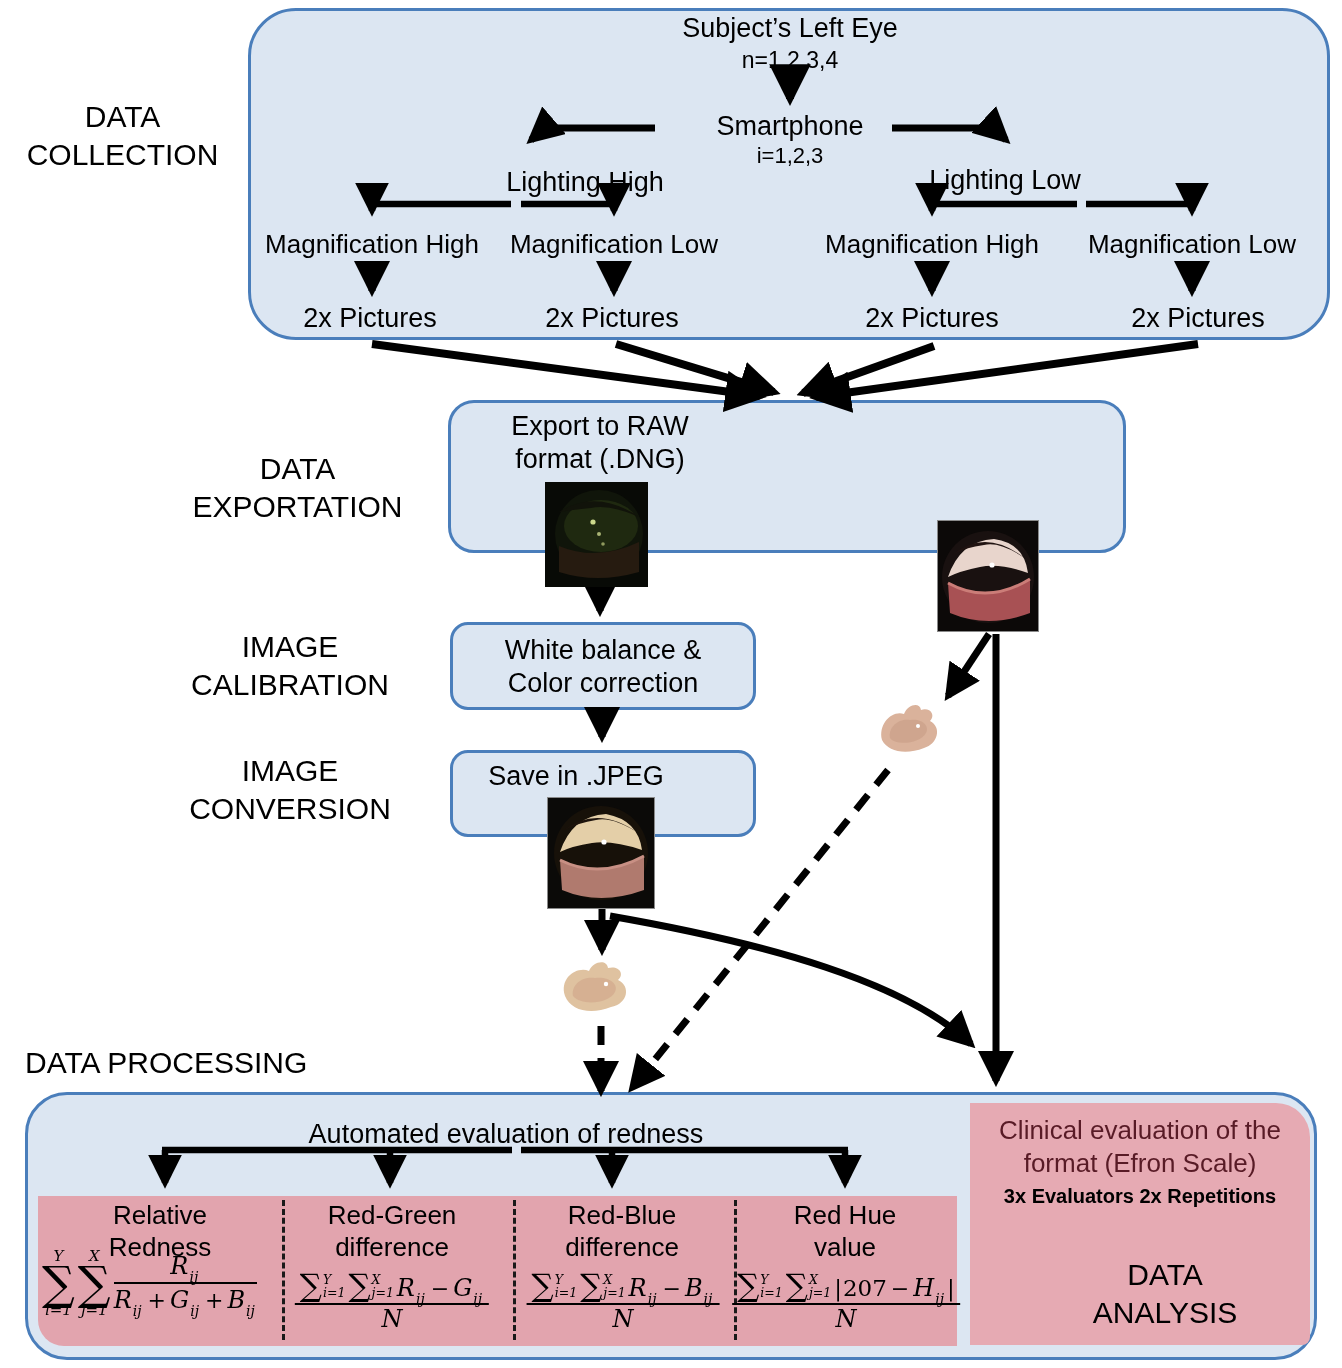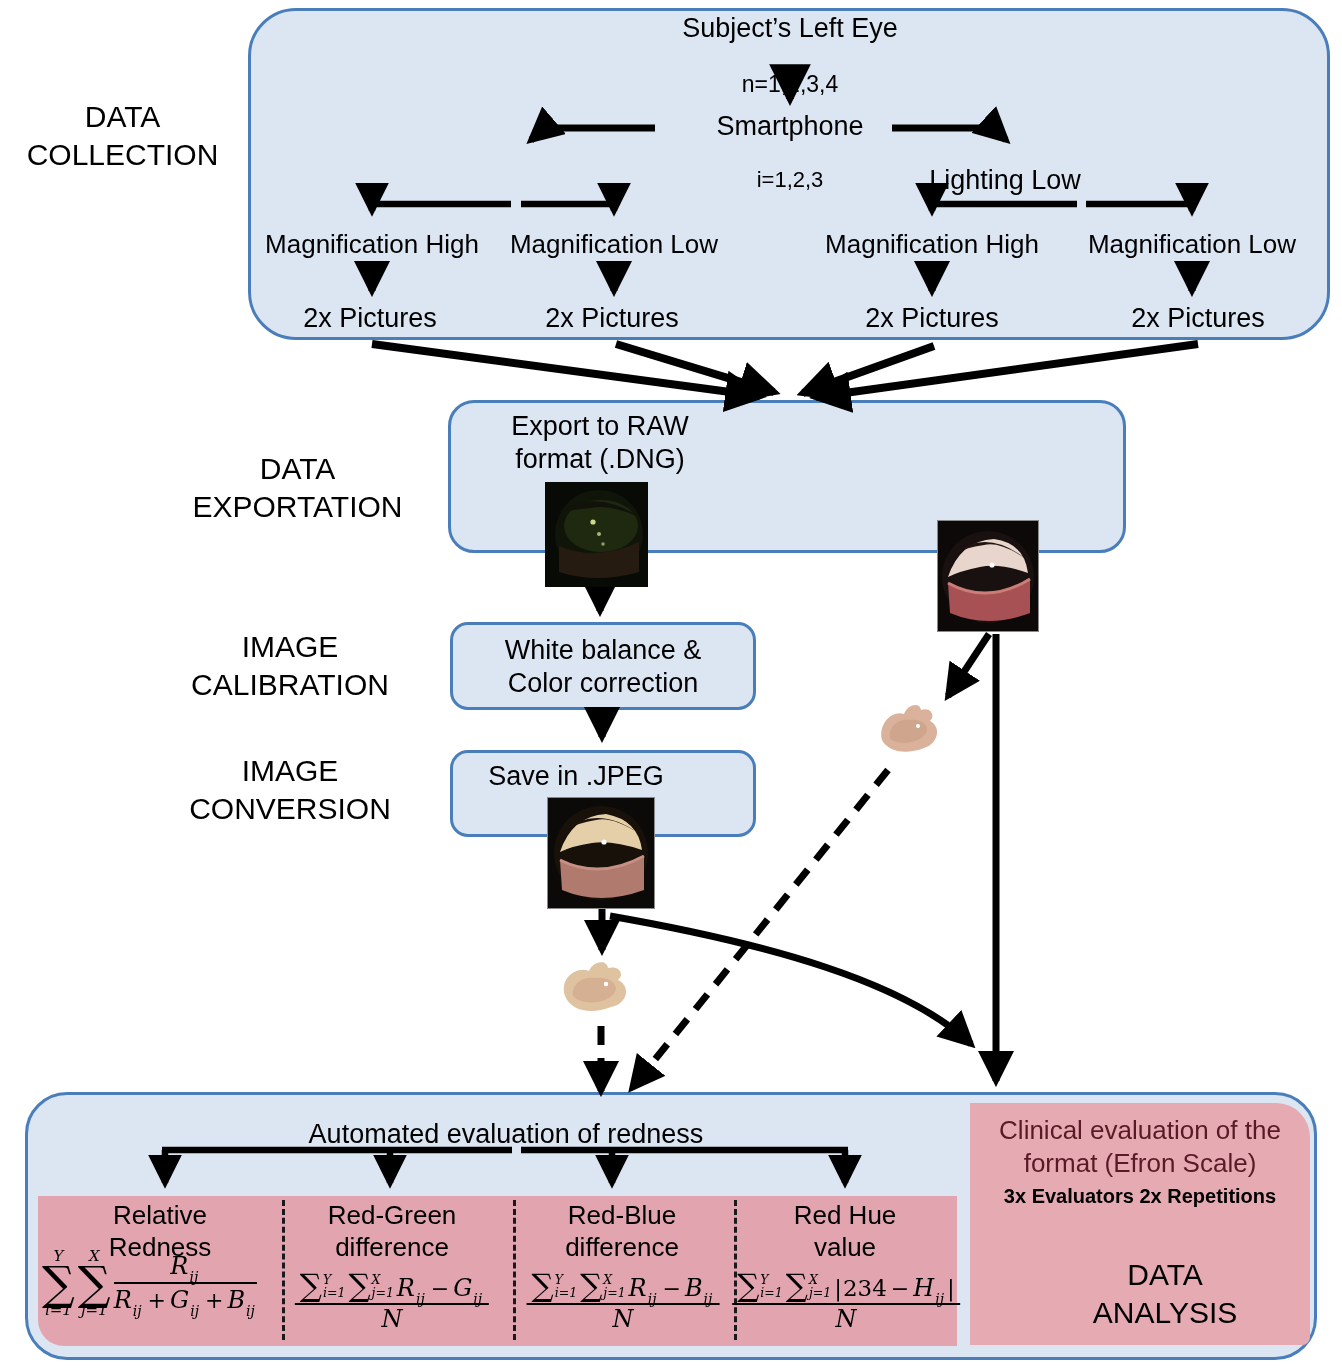--- a/index.html
+++ b/index.html
@@ -3,21 +3,21 @@
 <meta charset="utf-8">
 <style>
   html,body{margin:0;padding:0;background:#fff;}
   .stage{position:relative;width:1342px;height:1368px;background:#fff;overflow:hidden;
          font-family:"Liberation Sans",sans-serif;color:#000;}
   .bluebox{position:absolute;background:var(--box_fill);border:3px solid var(--box_border);box-sizing:border-box;}
   .txt{position:absolute;text-align:center;white-space:pre-line;line-height:1.22;z-index:6;}
   .sec{font-size:30px;line-height:1.25;}
   .n27{font-size:27px;}
   .n26{font-size:26px;}
-  .n22{font-size:22px;margin-top:24px;}
+  .n22{font-size:22px;}
   .pinkpane{position:absolute;background:var(--pink_fill);z-index:2;}
   .clinpane{position:absolute;background:var(--clinical_fill);z-index:2;}
   .vsep{position:absolute;border-left:3.5px dashed #1a1a1a;width:0;z-index:3;}
   svg.overlay{position:absolute;left:0;top:0;z-index:5;pointer-events:none;}
   .imgbox{position:absolute;z-index:6;line-height:0;}
   
   .formula{position:absolute;z-index:6;display:flex;align-items:center;color:#000;}
   .bigsum{display:inline-flex;flex-direction:column;align-items:center;line-height:1;
           font-family:"DejaVu Serif",serif;margin-right:3px;}
   .bigsum .sg{font-size:46px;line-height:.82;font-style:normal;}
@@ -161,27 +161,29 @@
   </div>
 
   <div class="txt sec" style="left:15px;top:98px;width:215px;">DATA
 COLLECTION</div>
   <div class="txt sec" style="left:175px;top:450px;width:245px;">DATA
 EXPORTATION</div>
   <div class="txt sec" style="left:170px;top:628px;width:240px;">IMAGE
 CALIBRATION</div>
   <div class="txt sec" style="left:170px;top:752px;width:240px;">IMAGE
 CONVERSION</div>
+  <div class="txt sec" style="left:25px;top:1044px;width:400px;text-align:left;">DATA PROCESSING</div>
   <div class="txt sec" style="left:1015px;top:1256px;width:300px;">DATA
 ANALYSIS</div>
 
   <div class="txt n27" style="left:640px;top:12px;width:300px;">Subject’s Left Eye</div>
   <div class="txt n22" style="left:640px;top:46px;width:300px;font-size:23px;">n=1,2,3,4</div>
   <div class="txt n27" style="left:640px;top:110px;width:300px;">Smartphone</div>
   <div class="txt n22" style="left:640px;top:143px;width:300px;">i=1,2,3</div>
+  <div class="txt n27" style="left:460px;top:166px;width:250px;">Lighting High</div>
   <div class="txt n27" style="left:880px;top:164px;width:250px;">Lighting Low</div>
 
   <div class="txt n26" style="left:252px;top:229px;width:240px;">Magnification High</div>
   <div class="txt n26" style="left:494px;top:229px;width:240px;">Magnification Low</div>
   <div class="txt n26" style="left:812px;top:229px;width:240px;">Magnification High</div>
   <div class="txt n26" style="left:1072px;top:229px;width:240px;">Magnification Low</div>
 
   <div class="txt n27" style="left:290px;top:302px;width:160px;">2x Pictures</div>
   <div class="txt n27" style="left:532px;top:302px;width:160px;">2x Pictures</div>
   <div class="txt n27" style="left:852px;top:302px;width:160px;">2x Pictures</div>
@@ -305,21 +307,21 @@
             </span>
           </span>
         <span class="inlsum">
             <span class="sg">∑</span>
             <span class="scr">
               <span>X</span>
               <span>j=1</span>
             </span>
           </span>
         <span class="mnum">|</span>
-        <span class="mnum">234</span>
+        <span class="mnum">207</span>
         <span class="mop">−</span>
         <span class="mvar">H</span>
           <span class="msub">ij</span>
         <span class="mnum">|</span>
       </span>
       <span class="f-den">
           <span class="mvar">N</span>
         </span>
     </span>
   </div>

